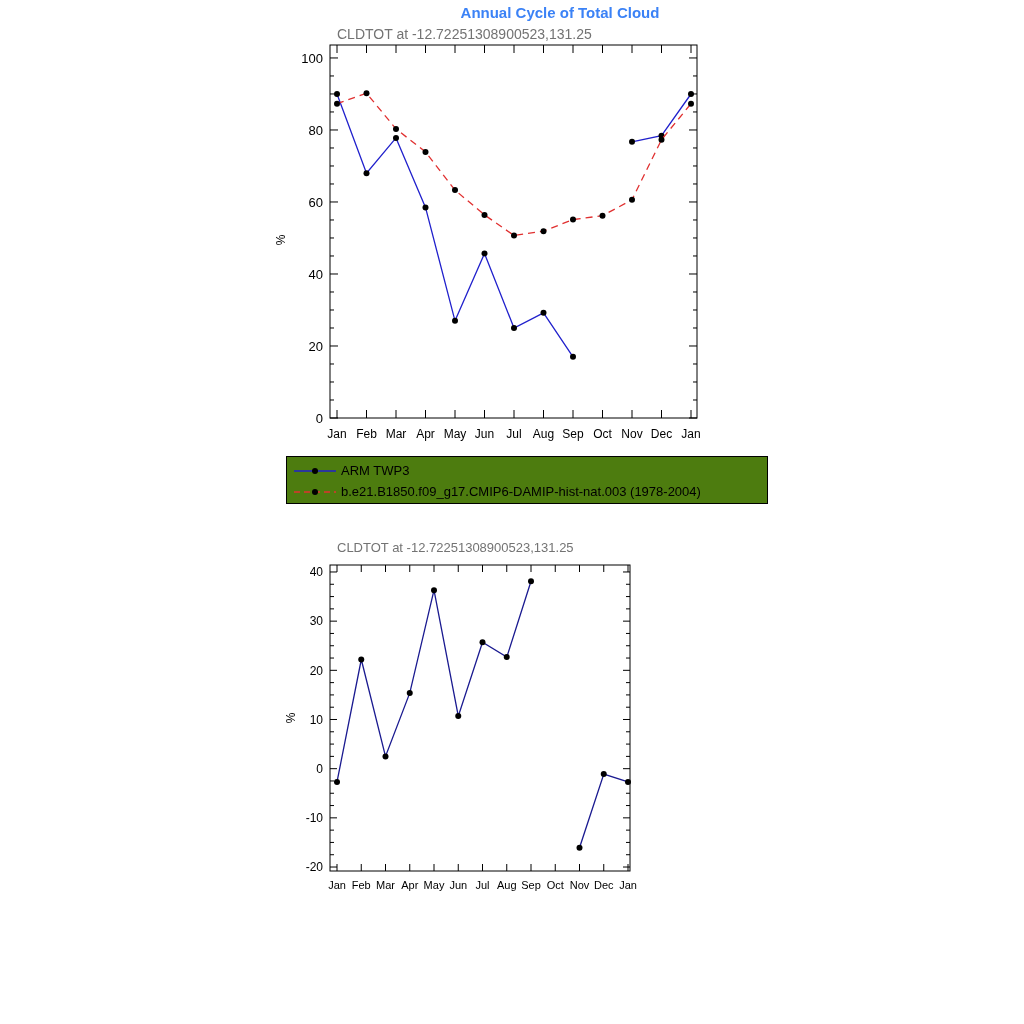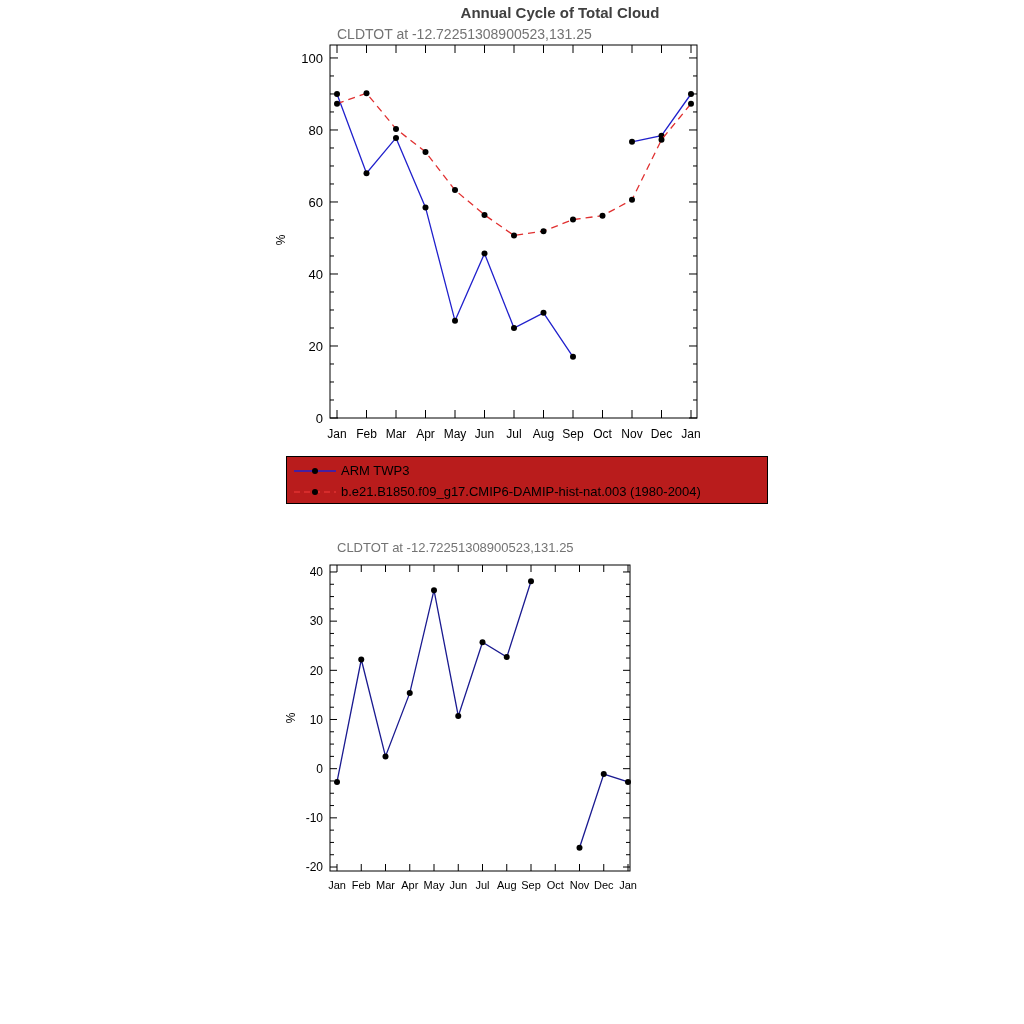--- a/index.html
+++ b/index.html
@@ -1,22 +1,22 @@
 <!DOCTYPE html>
 <html><head>
 <meta charset="utf-8">
 <style>
   html,body{margin:0;padding:0;background:#ffffff;}
   body{font-family:"Liberation Sans","DejaVu Sans",sans-serif;}
   #stage{position:relative;width:1024px;height:1024px;background:#ffffff;overflow:hidden;}
   .abs{position:absolute;}
-  .main-title{font-weight:bold;color:#404040;text-align:center;white-space:nowrap;}
+  .main-title{font-weight:bold;color:#3b82f6;text-align:center;white-space:nowrap;}
   .sub-title{color:#737373;white-space:nowrap;}
   #legend-box{position:absolute;left:286px;top:456px;width:482px;height:48px;border:1px solid #000;
-              box-sizing:border-box;padding:3px 0 16px 5px;background:#b91c1c;}
+              box-sizing:border-box;padding:3px 0 16px 5px;background:#4d7c0f;}
   .legend-row{display:flex;align-items:center;height:21px;}
   .legend-label{font-size:13px;color:#000;margin-left:3px;white-space:nowrap;}
   svg.chart{position:absolute;overflow:visible;}
   svg text{font-family:"Liberation Sans","DejaVu Sans",sans-serif;fill:#000;}
 </style>
 </head>
 <body>
 
 <div id="stage">
 
@@ -157,21 +157,21 @@
         <line x1="2" y1="7" x2="44" y2="7" stroke-width="1.3" stroke="#2020cc"></line>
         <circle cx="23" cy="7" r="3" fill="#000"></circle>
       </svg>
       <span class="legend-label">ARM TWP3</span>
     </div>
     <div class="legend-row">
       <svg width="46" height="14" style="overflow:visible;">
         <line x1="2" y1="7" x2="44" y2="7" stroke-width="1.3" stroke-dasharray="6 4" stroke="#e03030"></line>
         <circle cx="23" cy="7" r="3" fill="#000"></circle>
       </svg>
-      <span class="legend-label">b.e21.B1850.f09_g17.CMIP6-DAMIP-hist-nat.003 (1980-2004)</span>
+      <span class="legend-label">b.e21.B1850.f09_g17.CMIP6-DAMIP-hist-nat.003 (1978-2004)</span>
     </div>
   </div>
 
 
   <div class="abs sub-title" style="left:337px;top:540px;font-size:13px;">CLDTOT at -12.72251308900523,131.25</div>
 
   <svg id="chart-svg-1" class="chart" style="left:280px;top:555px;" width="400" height="345">
       <rect x="50" y="10" width="300" height="306" fill="none" stroke="#000" stroke-width="1"></rect>
       <g>
         <line x1="50" y1="312.0170335850875" x2="57" y2="312.0170335850875" stroke="#000" stroke-width="1"></line>

